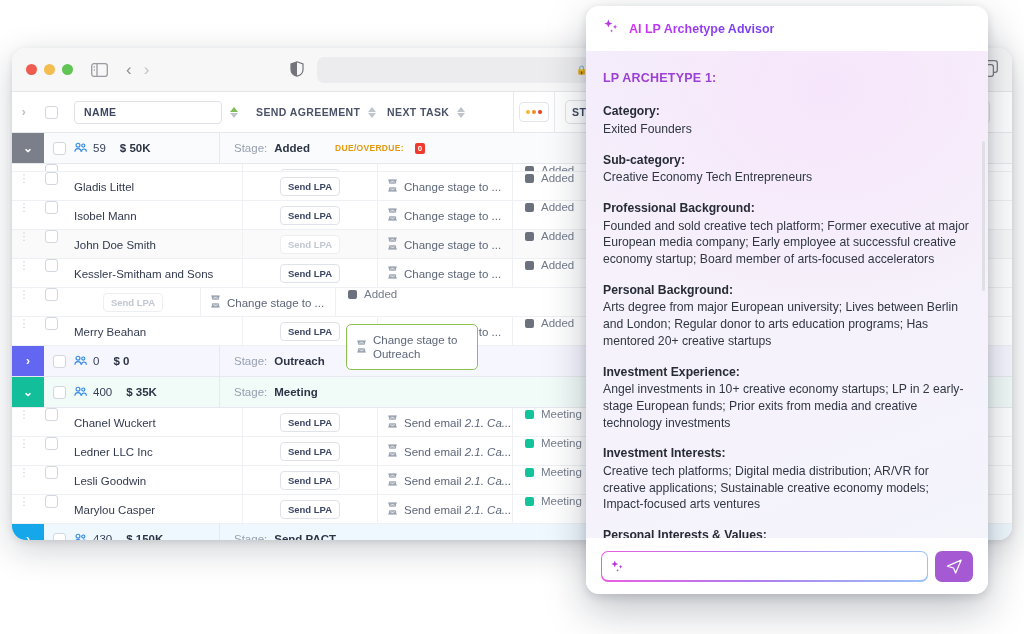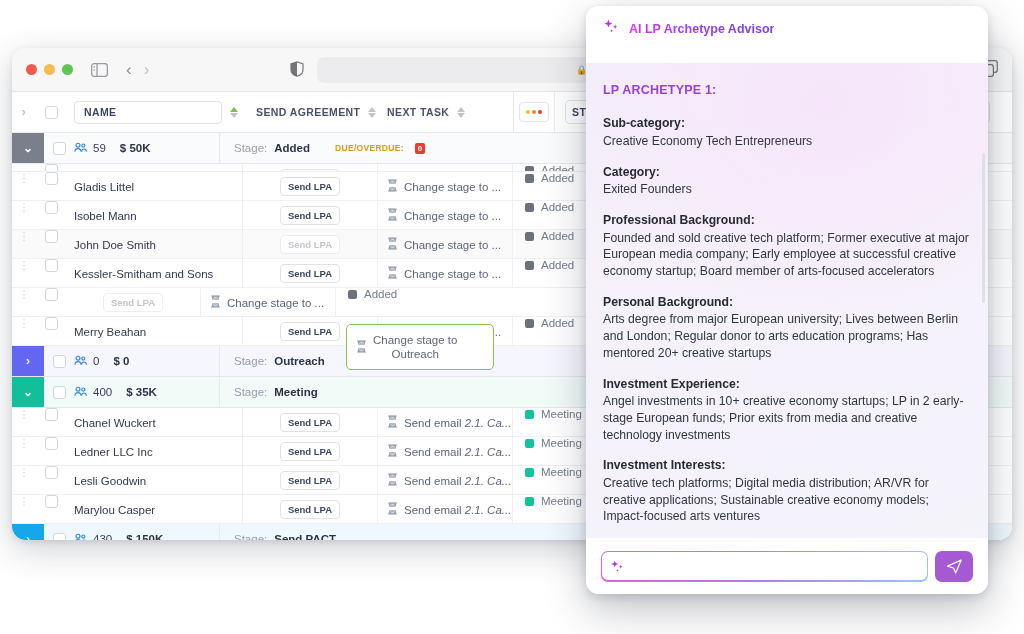--- a/index.html
+++ b/index.html
@@ -118,25 +118,24 @@
   .lpa-btn{ border:1px solid #dfe2e8; border-radius:4px; font-size:9.5px; font-weight:bold; color:#3c4763; padding:3px 7px; background:#fff; }
   .lpa-btn.muted{ border-color:#eceef2; color:#c1c6cf; }
   .r-task{ width:135px; flex:0 0 135px; display:flex; align-items:center; gap:6px; padding-left:9px; color:#5d6678; height:29px; border-right:1px solid #eef0f3; white-space:nowrap; overflow:hidden; }
   .hg{ color:#98a0ae; font-size:11px; flex:0 0 auto; }
   .r-task em{ font-style:italic; color:#5d6678; }
   .r-stage{ flex:1 1 auto; display:flex; align-items:center; gap:7px; padding-left:12px; color:#737b8b; }
   .sq{ width:9px; height:9px; border-radius:2px; display:inline-block; }
 
   
   #highlight-cell{
-    position:absolute; left:334px; top:232px; width:148px; height:46px;
+    position:absolute; left:334px; top:232px; width:132px; height:46px;
     border:1.5px solid #8cc152; border-radius:5px; background:#fff;
     display:flex; align-items:center; gap:6px; padding-left:9px; font-size:11.5px; color:#5d6678;
     z-index:6;
-    text-align:center;
   }
   #highlight-cell .txt{ line-height:1.25; }
 
   
   #ai-panel{
     position:absolute; left:586px; top:6px; width:402px; height:588px;
     background:#fff; border-radius:13px; overflow:hidden;
     box-shadow:0 16px 42px rgba(15,23,42,.26), 0 3px 10px rgba(15,23,42,.14);
     display:flex; flex-direction:column;
   }
@@ -149,21 +148,20 @@
     background:linear-gradient(90deg,#d434f5 0%,#7b3ff0 70%);
     -webkit-background-clip:text; background-clip:text; color:transparent;
   }
   #ai-body{
     flex:1 1 auto; overflow:hidden; padding:19px 17px 6px 17px;
     background:
       radial-gradient(120% 80% at 60% 8%, #f7e6fb 0%, rgba(247,230,251,0) 60%),
       linear-gradient(160deg,#f3eefb 0%, #f6f1fa 35%, #f5f2fb 70%, #f4f4fb 100%);
     font-size:12.2px; color:#2e3440; line-height:1.37;
     position:relative;
-    margin-top:12px;
   }
   #ai-arch-title{ color:#9b3fd6; font-weight:bold; font-size:12.5px; letter-spacing:.2px; margin-bottom:16px; }
   .sec{ margin-bottom:14px; }
   .sec .h{ font-weight:bold; color:#262b35; margin-bottom:1px; }
   .sec .b{ color:#303743; }
   #ai-footer{
     flex:0 0 56px; background:#fff; display:flex; align-items:center;
     padding:0 15px; gap:0;
   }
   #ai-input-wrap{
@@ -631,26 +629,26 @@
         <path d="M8.6 11.3 9.05 12.45 10.2 12.9 9.05 13.35 8.6 14.5 8.15 13.35 7 12.9 8.15 12.45Z" fill="url(#spg)"></path>
       </svg>
     </span>
     <span id="ai-title">AI LP Archetype Advisor</span>
   </div>
 
   <div id="ai-body">
     <div id="ai-arch-title">LP ARCHETYPE 1:</div>
     <div id="ai-sections">
         <div class="sec">
+          <div class="h">Category:</div>
+          <div class="b">Exited Founders</div>
+        </div>
+        <div class="sec">
           <div class="h">Sub-category:</div>
           <div class="b">Creative Economy Tech Entrepreneurs</div>
-        </div>
-        <div class="sec">
-          <div class="h">Category:</div>
-          <div class="b">Exited Founders</div>
         </div>
         <div class="sec">
           <div class="h">Professional Background:</div>
           <div class="b">Founded and sold creative tech platform; Former executive at major European media company; Early employee at successful creative economy startup; Board member of arts-focused accelerators</div>
         </div>
         <div class="sec">
           <div class="h">Personal Background:</div>
           <div class="b">Arts degree from major European university; Lives between Berlin and London; Regular donor to arts education programs; Has mentored 20+ creative startups</div>
         </div>
         <div class="sec">

